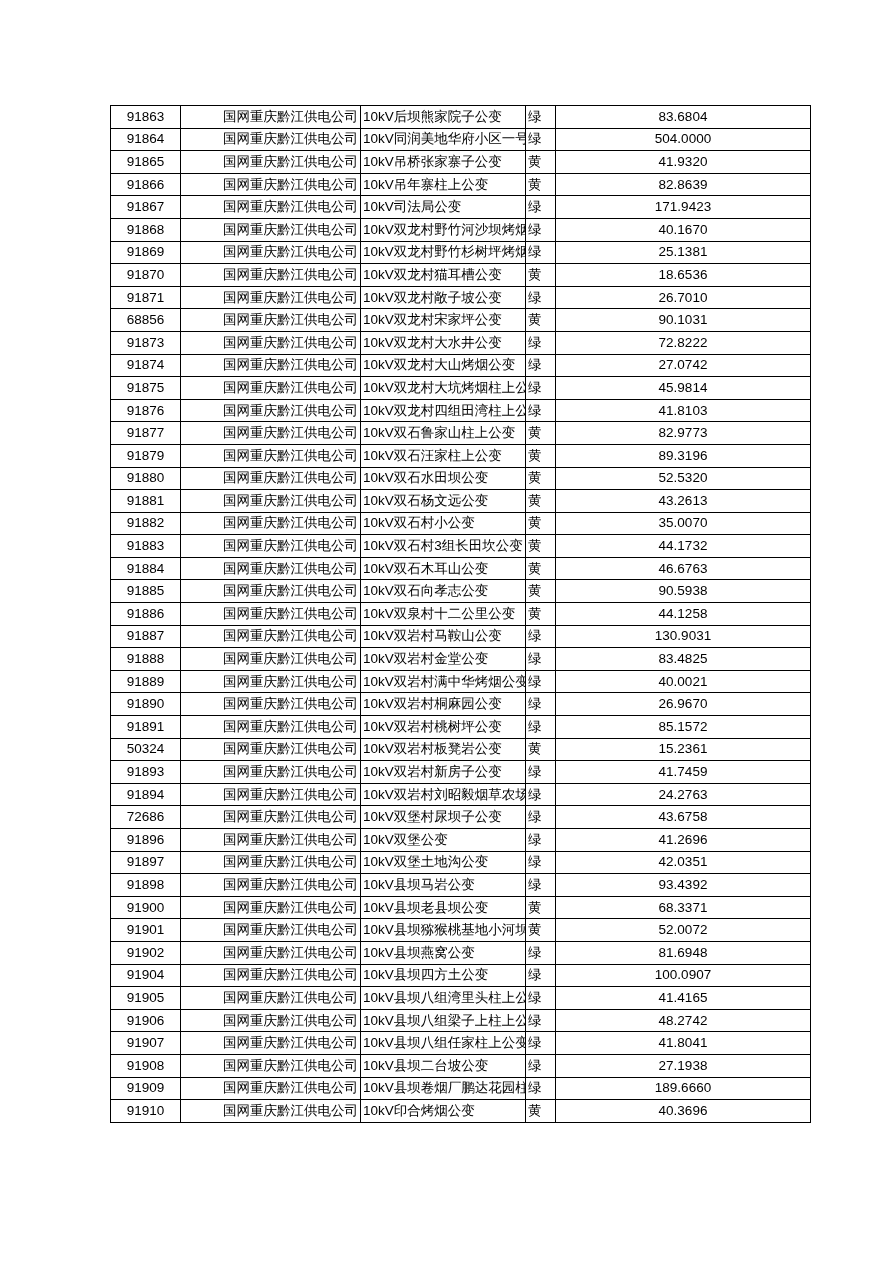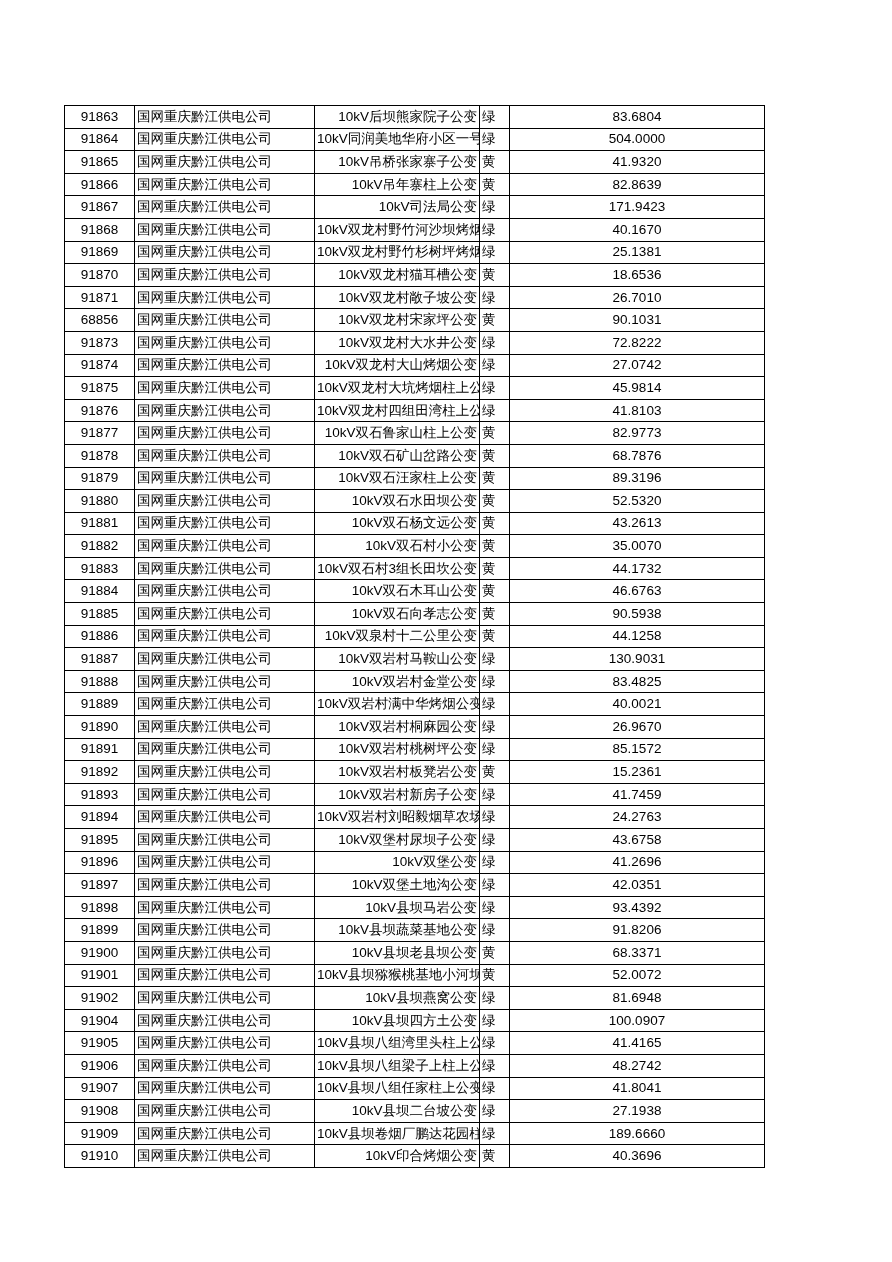--- a/index.html
+++ b/index.html
@@ -12,21 +12,21 @@
     height: 1262px;
     font-family: "Liberation Sans", sans-serif;
     color: #000000;
   }
   .page {
     position: relative;
     width: 892px;
     height: 1262px;
     box-sizing: border-box;
     padding-top: 105px;
-    padding-left: 64px;
+    padding-left: 110px;
   }
   table.data-table {
     border-collapse: collapse;
     table-layout: fixed;
     width: 700px;
   }
   table.data-table td {
     border: 1px solid #000000;
     height: 21.6px;
     padding: 0 2px;
@@ -35,22 +35,22 @@
     overflow: hidden;
     white-space: nowrap;
   }
   col.c-id    { width: 70px; }
   col.c-org   { width: 180px; }
   col.c-name  { width: 165px; }
   col.c-color { width: 30px; }
   col.c-value { width: 255px; }
 
   td.id    { text-align: center; }
-  td.org   { text-align: left; padding-left: 5px; }
-  td.name  { text-align: right; padding-left: 3px; }
+  td.org   { text-align: right; padding-left: 5px; }
+  td.name  { text-align: left; padding-left: 3px; }
   td.color { text-align: left; padding-left: 2px; }
   td.value { text-align: center; }
 </style>
 </head>
 <body>
 
 <div class="page">
   <table class="data-table">
     <colgroup>
       <col class="c-id">
@@ -159,27 +159,20 @@
           <td class="value">41.8103</td>
         </tr>
         <tr>
           <td class="id">91877</td>
           <td class="org">国网重庆黔江供电公司</td>
           <td class="name">10kV双石鲁家山柱上公变</td>
           <td class="color">黄</td>
           <td class="value">82.9773</td>
         </tr>
         <tr>
-          <td class="id">91878</td>
-          <td class="org">国网重庆黔江供电公司</td>
-          <td class="name">10kV双石矿山岔路公变</td>
-          <td class="color">黄</td>
-          <td class="value">68.7876</td>
-        </tr>
-        <tr>
           <td class="id">91879</td>
           <td class="org">国网重庆黔江供电公司</td>
           <td class="name">10kV双石汪家柱上公变</td>
           <td class="color">黄</td>
           <td class="value">89.3196</td>
         </tr>
         <tr>
           <td class="id">91880</td>
           <td class="org">国网重庆黔江供电公司</td>
           <td class="name">10kV双石水田坝公变</td>
@@ -257,42 +250,42 @@
           <td class="value">26.9670</td>
         </tr>
         <tr>
           <td class="id">91891</td>
           <td class="org">国网重庆黔江供电公司</td>
           <td class="name">10kV双岩村桃树坪公变</td>
           <td class="color">绿</td>
           <td class="value">85.1572</td>
         </tr>
         <tr>
-          <td class="id">91892</td>
+          <td class="id">50324</td>
           <td class="org">国网重庆黔江供电公司</td>
           <td class="name">10kV双岩村板凳岩公变</td>
           <td class="color">黄</td>
           <td class="value">15.2361</td>
         </tr>
         <tr>
           <td class="id">91893</td>
           <td class="org">国网重庆黔江供电公司</td>
           <td class="name">10kV双岩村新房子公变</td>
           <td class="color">绿</td>
           <td class="value">41.7459</td>
         </tr>
         <tr>
           <td class="id">91894</td>
           <td class="org">国网重庆黔江供电公司</td>
           <td class="name">10kV双岩村刘昭毅烟草农场公变</td>
           <td class="color">绿</td>
           <td class="value">24.2763</td>
         </tr>
         <tr>
-          <td class="id">91895</td>
+          <td class="id">72686</td>
           <td class="org">国网重庆黔江供电公司</td>
           <td class="name">10kV双堡村尿坝子公变</td>
           <td class="color">绿</td>
           <td class="value">43.6758</td>
         </tr>
         <tr>
           <td class="id">91896</td>
           <td class="org">国网重庆黔江供电公司</td>
           <td class="name">10kV双堡公变</td>
           <td class="color">绿</td>
@@ -304,27 +297,20 @@
           <td class="name">10kV双堡土地沟公变</td>
           <td class="color">绿</td>
           <td class="value">42.0351</td>
         </tr>
         <tr>
           <td class="id">91898</td>
           <td class="org">国网重庆黔江供电公司</td>
           <td class="name">10kV县坝马岩公变</td>
           <td class="color">绿</td>
           <td class="value">93.4392</td>
-        </tr>
-        <tr>
-          <td class="id">91899</td>
-          <td class="org">国网重庆黔江供电公司</td>
-          <td class="name">10kV县坝蔬菜基地公变</td>
-          <td class="color">绿</td>
-          <td class="value">91.8206</td>
         </tr>
         <tr>
           <td class="id">91900</td>
           <td class="org">国网重庆黔江供电公司</td>
           <td class="name">10kV县坝老县坝公变</td>
           <td class="color">黄</td>
           <td class="value">68.3371</td>
         </tr>
         <tr>
           <td class="id">91901</td>

